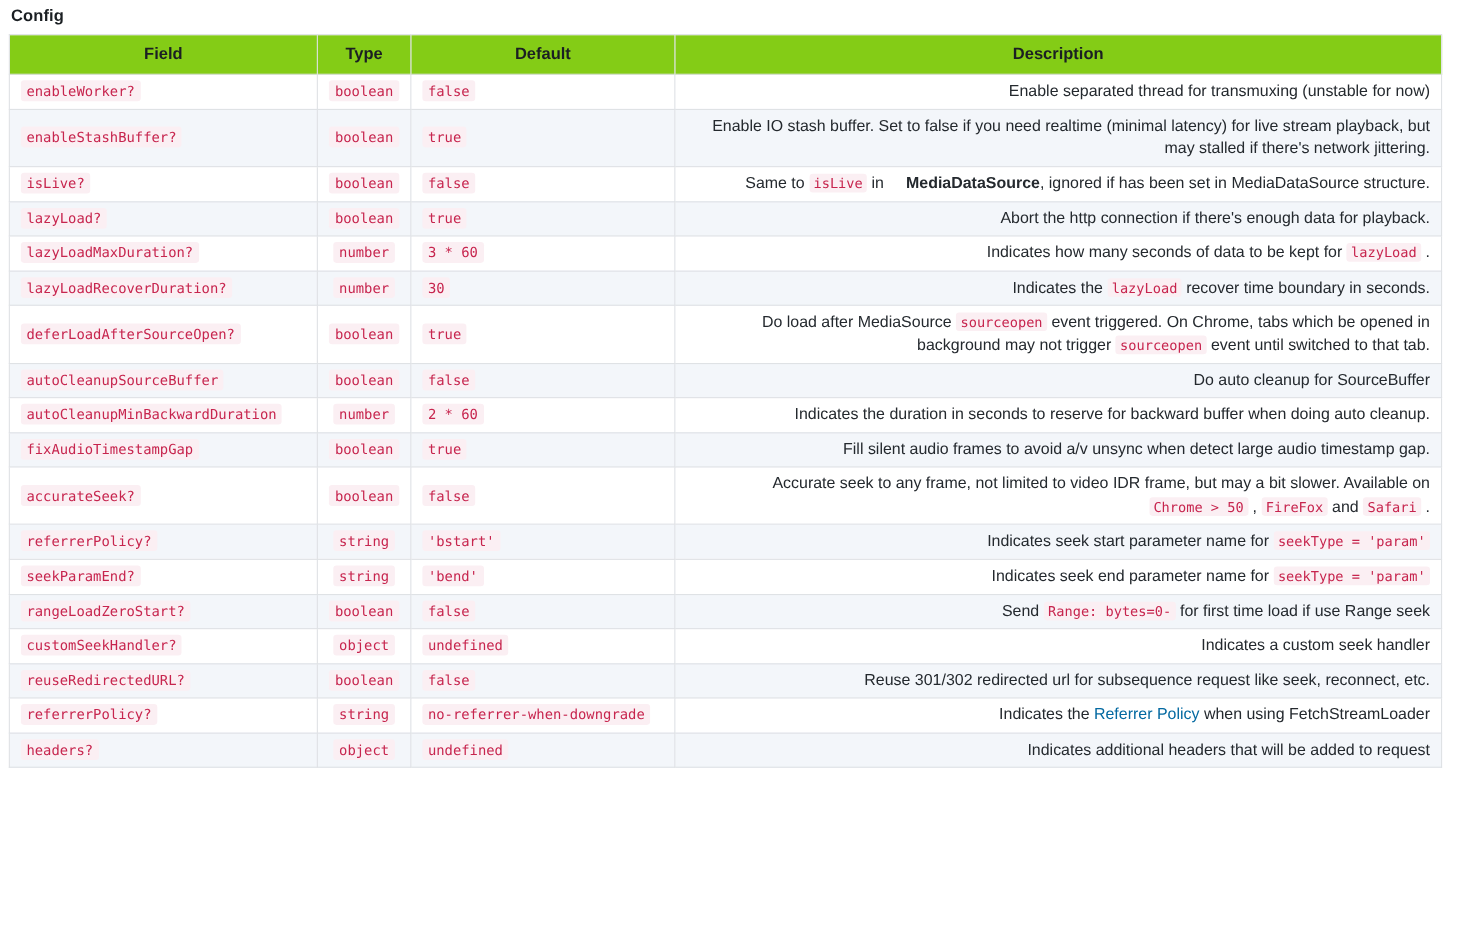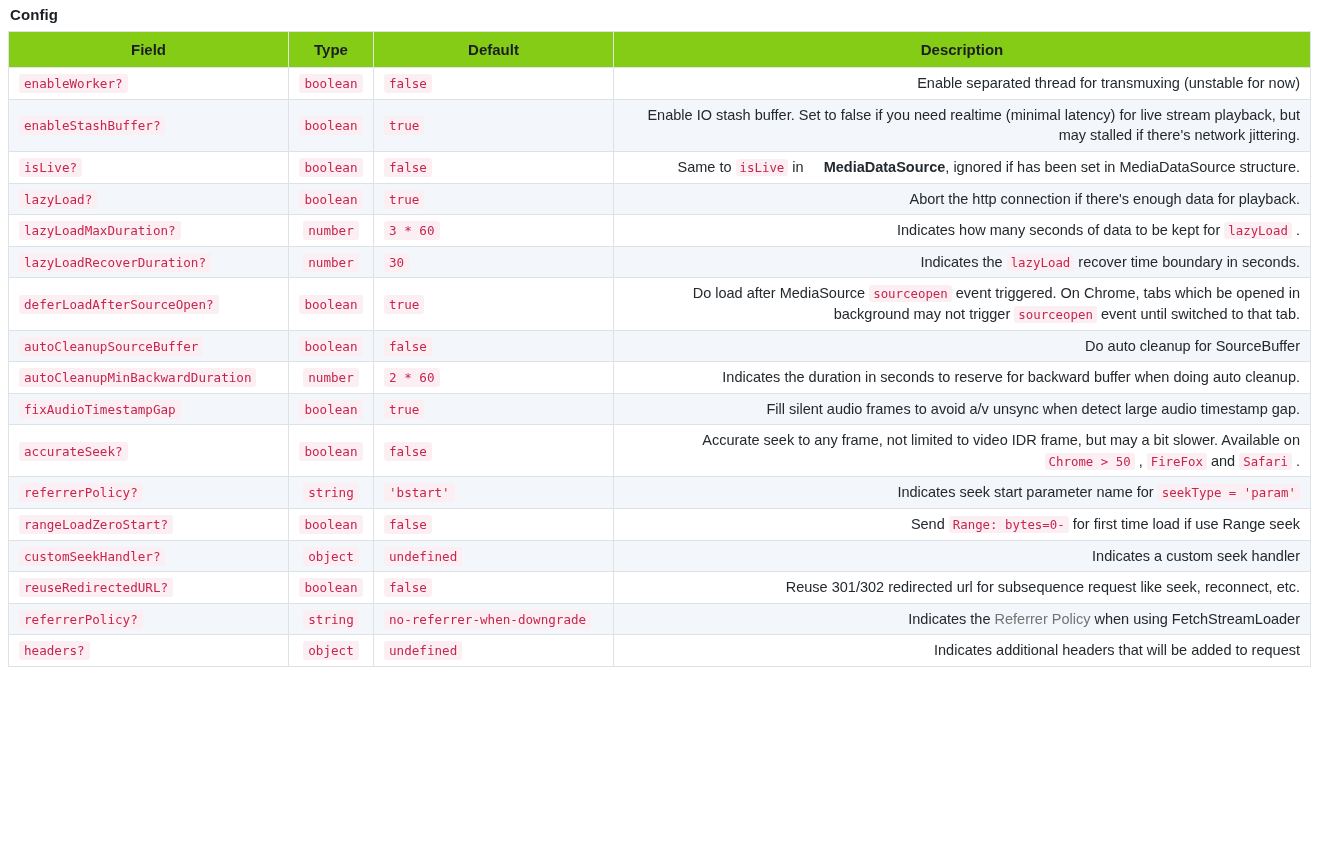--- a/index.html
+++ b/index.html
@@ -72,21 +72,21 @@
     background-color: #fbeff3;
     border-radius: 3px;
     padding: 2px 5px;
     white-space: pre;
   }
   td.cell-desc code {
     font-size: 12.4px;
     padding: 1px 4px;
   }
   .lnk {
-    color: #737373;
+    color: #0369a1;
     text-decoration: none;
   }
   .bold { font-weight: bold; margin-left: 16px; }
 </style>
 </head>
 <body>
 
 <div class="page">
 
   <h3 class="section-title">Config</h3>
@@ -173,20 +173,26 @@
           <td class="cell-default"><code>false</code></td>
           <td class="cell-desc">Accurate seek to any frame, not limited to video IDR frame, but may a bit slower. Available on <code>Chrome &gt; 50</code> , <code>FireFox</code> and <code>Safari</code> .</td>
         </tr>
         <tr>
           <td class="cell-field"><code>referrerPolicy?</code></td>
           <td class="cell-type"><code>string</code></td>
           <td class="cell-default"><code>'bstart'</code></td>
           <td class="cell-desc">Indicates seek start parameter name for <code>seekType = 'param'</code></td>
         </tr>
         <tr>
+          <td class="cell-field"><code>seekParamEnd?</code></td>
+          <td class="cell-type"><code>string</code></td>
+          <td class="cell-default"><code>'bend'</code></td>
+          <td class="cell-desc">Indicates seek end parameter name for <code>seekType = 'param'</code></td>
+        </tr>
+        <tr>
           <td class="cell-field"><code>rangeLoadZeroStart?</code></td>
           <td class="cell-type"><code>boolean</code></td>
           <td class="cell-default"><code>false</code></td>
           <td class="cell-desc">Send <code>Range: bytes=0-</code> for first time load if use Range seek</td>
         </tr>
         <tr>
           <td class="cell-field"><code>customSeekHandler?</code></td>
           <td class="cell-type"><code>object</code></td>
           <td class="cell-default"><code>undefined</code></td>
           <td class="cell-desc">Indicates a custom seek handler</td>

